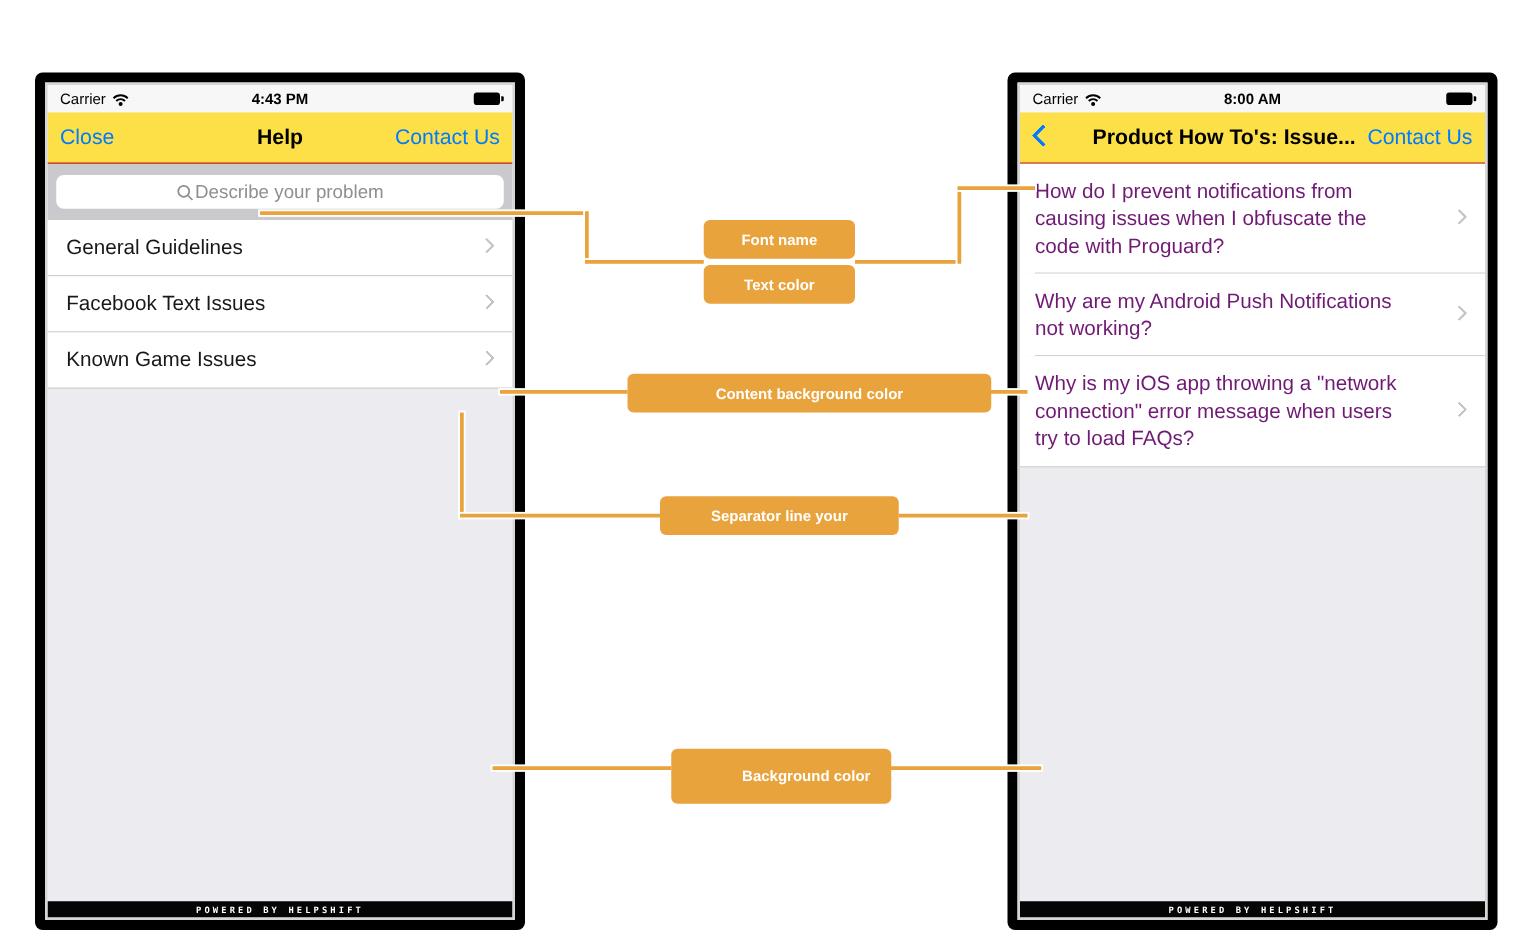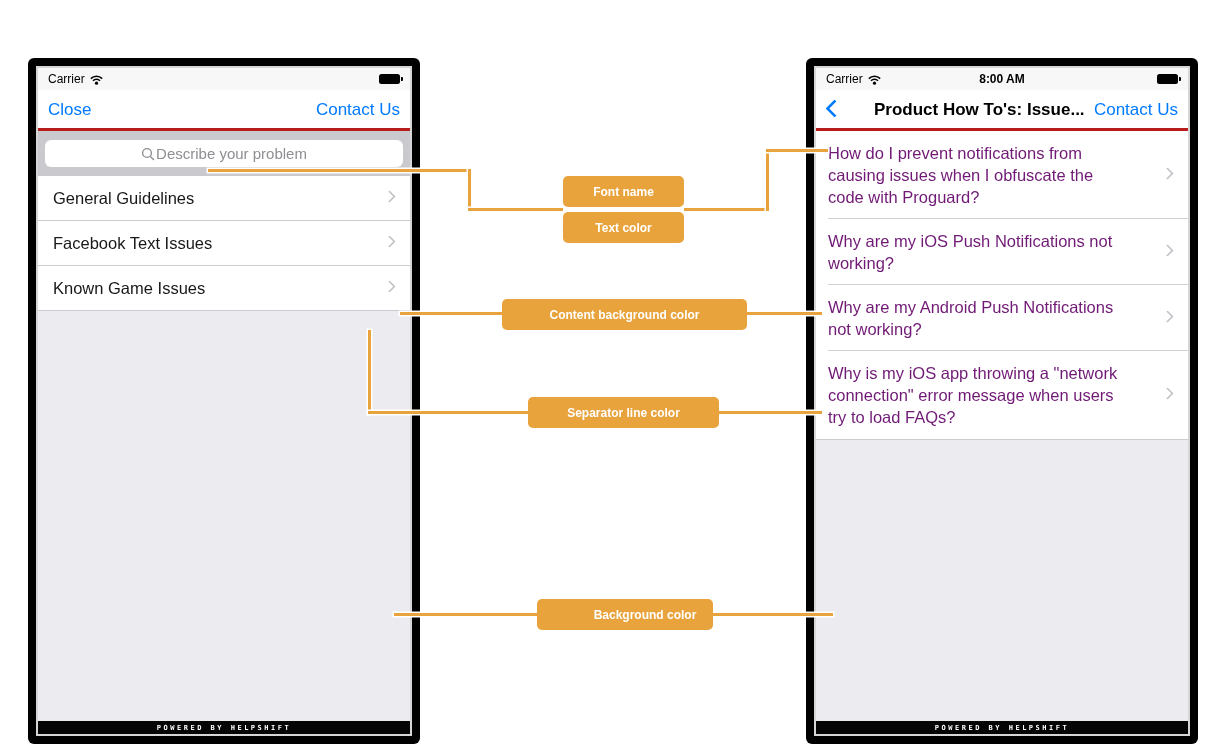--- a/index.html
+++ b/index.html
@@ -9,21 +9,21 @@
   
   .phone { position:absolute; width:392px; height:686px; background:#000; border-radius:6px; padding:8px;margin-top:28px; }
   .screen { position:relative; width:100%; height:100%; background:#ececf0; border:2px solid #d6d6d6; display:flex; flex-direction:column; overflow:hidden; }
 
   .statusbar { height:22px; background:#f7f7f8; flex:0 0 auto; position:relative; font-size:12px; color:#000; }
   .carrier { position:absolute; left:10px; top:4px; display:flex; align-items:center; gap:4px; }
   .sb-time { position:absolute; left:0; right:0; top:4px; text-align:center; font-weight:700; }
   .battery { position:absolute; right:10px; top:6px; width:21px; height:10px; background:#000; border-radius:2.5px; }
   .battery::after { content:""; position:absolute; right:-3px; top:3px; width:2px; height:4px; background:#000; border-radius:0 1px 1px 0; }
 
-  .navbar { height:41px; background:#ffffff; border-bottom:3px solid #b91c1c; flex:0 0 auto; position:relative; font-size:17px; }
+  .navbar { height:41px; background:#fde047; border-bottom:1px solid #b91c1c; flex:0 0 auto; position:relative; font-size:17px; }
   .nav-left { position:absolute; left:10px; top:10px; color:#007aff; }
   .nav-title { position:absolute; left:0; right:0; top:10px; text-align:center; font-weight:700; color:#000; }
   .nav-right { position:absolute; right:10px; top:10px; color:#007aff; }
   .nav-title-left { position:absolute; left:58px; top:10px; font-weight:700; color:#000; white-space:nowrap; }
   .backchev { position:absolute; left:12px; top:12px; width:13px; height:13px; border-left:3px solid #007aff; border-bottom:3px solid #007aff; transform:rotate(45deg); border-radius:1px; }
 
   .searchwrap { height:45px; background:#c9c9ce; flex:0 0 auto; display:flex; align-items:center; justify-content:center; }
   .searchfield { width:358px; height:27px; background:#fff; border-radius:6px; display:flex; align-items:center; justify-content:center; gap:1px; color:#8e8e93; font-size:15px; }
 
   .row { position:relative; background:#fff; flex:0 0 auto; }
@@ -53,25 +53,27 @@
 
       <div class="statusbar">
         <span class="carrier">
           <span>Carrier</span>
           <svg class="wifi" width="15" height="11" viewBox="0 0 15 11">
             <path d="M1.8 4.6 a8 8 0 0 1 11.4 0" stroke="#000" stroke-width="1.5" fill="none"></path>
             <path d="M4.0 6.8 a4.8 4.8 0 0 1 7.0 0" stroke="#000" stroke-width="1.5" fill="none"></path>
             <circle cx="7.5" cy="9.2" r="1.6" fill="#000"></circle>
           </svg>
         </span>
+        <span class="sb-time">4:43 PM</span>
         <span class="battery"></span>
       </div>
 
       <div class="navbar">
         <span class="nav-left">Close</span>
+        <span class="nav-title">Help</span>
         <span class="nav-right">Contact Us</span>
       </div>
 
       <div class="searchwrap">
         <div class="searchfield">
           <svg class="searchglass" width="14" height="14" viewBox="0 0 14 14">
             <circle cx="6" cy="6" r="4.4" stroke="#8e8e93" stroke-width="1.4" fill="none"></circle>
             <line x1="9.4" y1="9.4" x2="13" y2="13" stroke="#8e8e93" stroke-width="1.4"></line>
           </svg>
           <span>Describe your problem</span>
@@ -120,47 +122,42 @@
         <span class="nav-title-left">Product How To's: Issue...</span>
         <span class="nav-right">Contact Us</span>
       </div>
 
       <div class="row rrow">
         <span>How do I prevent notifications from causing issues when I obfuscate the code with Proguard?</span>
         <span class="chev"></span>
         <span class="rsep"></span>
       </div>
       <div class="row rrow">
-        <span>Why are my iOS Push Notifications not working?</span>
-        <span class="chev"></span>
-        <span class="rsep"></span>
-      </div>
-      <div class="row rrow">
         <span>Why are my Android Push Notifications not working?</span>
         <span class="chev"></span>
         <span class="rsep"></span>
       </div>
       <div class="row rrow last">
         <span>Why is my iOS app throwing a "network connection" error message when users try to load FAQs?</span>
         <span class="chev"></span>
       </div>
 
       <div class="filler"></div>
 
       <div class="footer">
         <span>POWERED BY HELPSHIFT</span>
       </div>
     </div>
   </div>
 
   <div class="tag" style="left:563px; top:176px; width:121px; height:31px;">Font name</div>
   <div class="tag" style="left:563px; top:212px; width:121px; height:31px;">Text color</div>
-  <div class="tag" style="left:502px; top:299px; width:245px; height:31px;">Content background color</div>
-  <div class="tag" style="left:528px; top:397px; width:191px; height:31px;">Separator line color</div>
-  <div class="tag" style="left:537px; top:599px; width:176px; height:31px;padding-left:40px;">Background color</div>
+  <div class="tag" style="left:502px; top:299px; width:291px; height:31px;">Content background color</div>
+  <div class="tag" style="left:528px; top:397px; width:191px; height:31px;">Separator line your</div>
+  <div class="tag" style="left:537px; top:599px; width:176px; height:44px;padding-left:40px;">Background color</div>
 
   <div class="cline" style="left:208px; top:169px; width:263px; height:3px;"></div>
   <div class="cline" style="left:468px; top:169px; width:3px;  height:42px;"></div>
   <div class="cline" style="left:468px; top:208px; width:95px; height:3px;"></div>
 
   <div class="cline" style="left:684px; top:208px; width:85px; height:3px;"></div>
   <div class="cline" style="left:766px; top:149px; width:3px;  height:62px;"></div>
   <div class="cline" style="left:766px; top:149px; width:62px; height:3px;"></div>
 
   <div class="cline" style="left:400px; top:312px; width:102px; height:3px;"></div>

